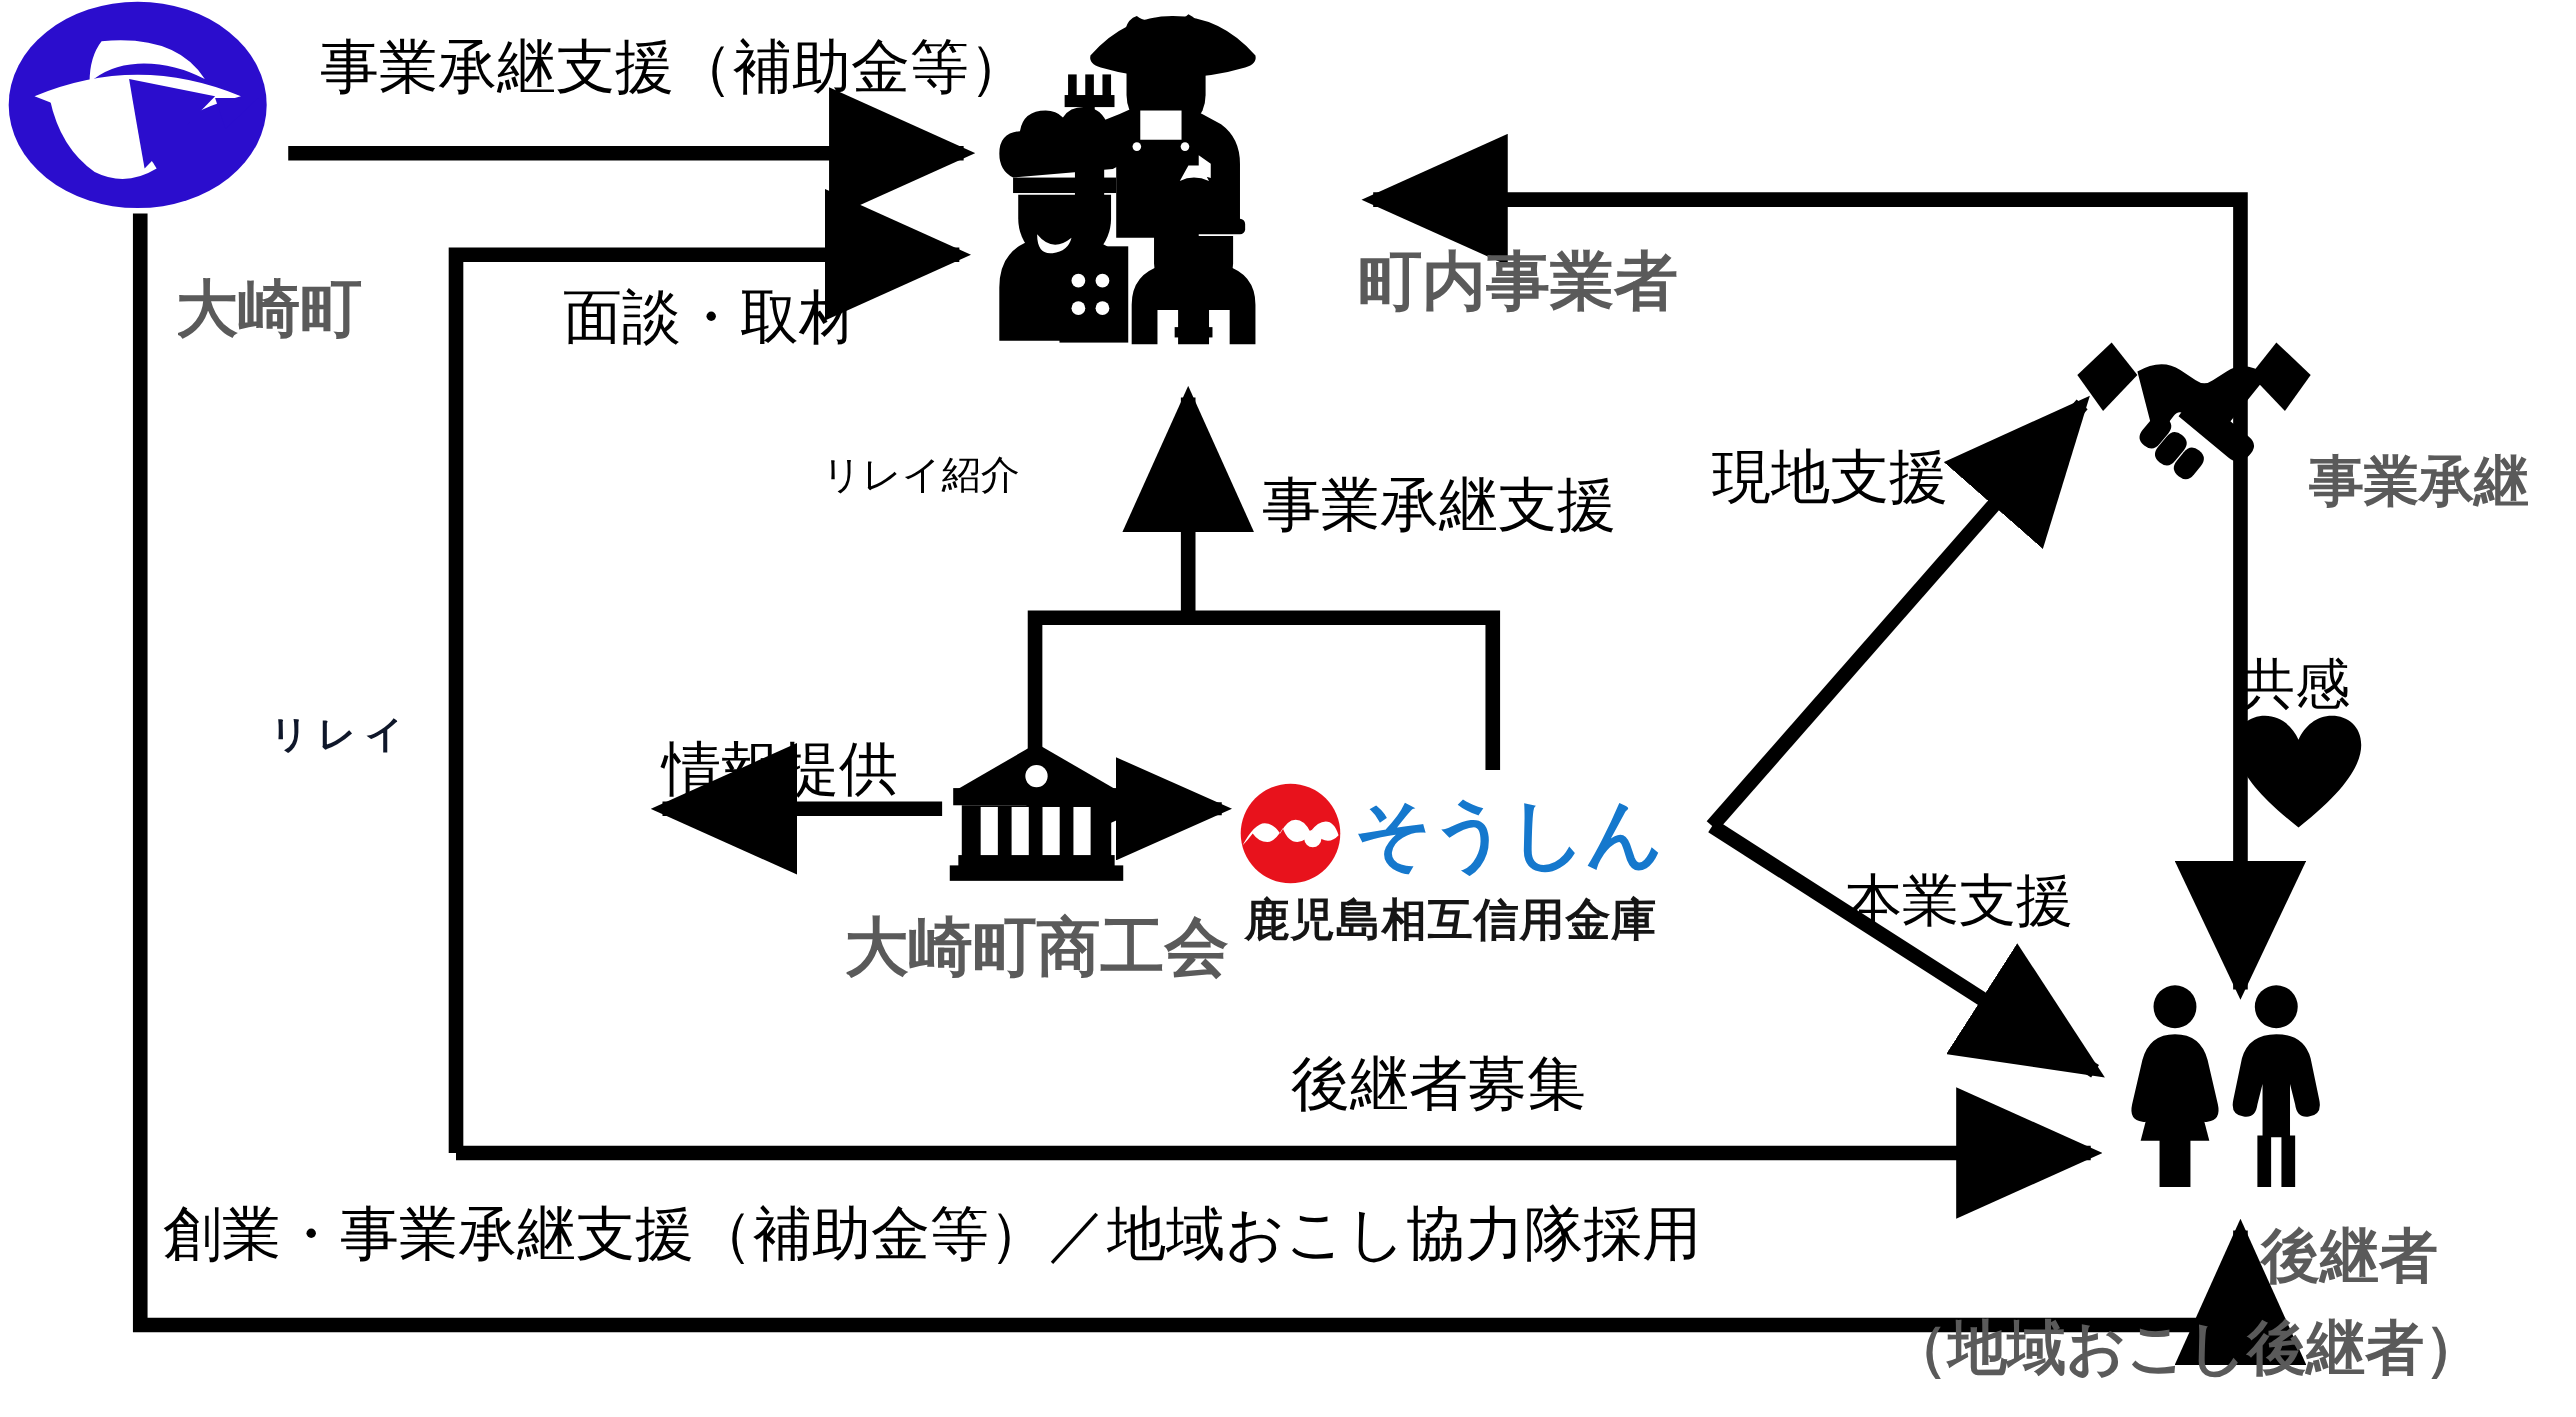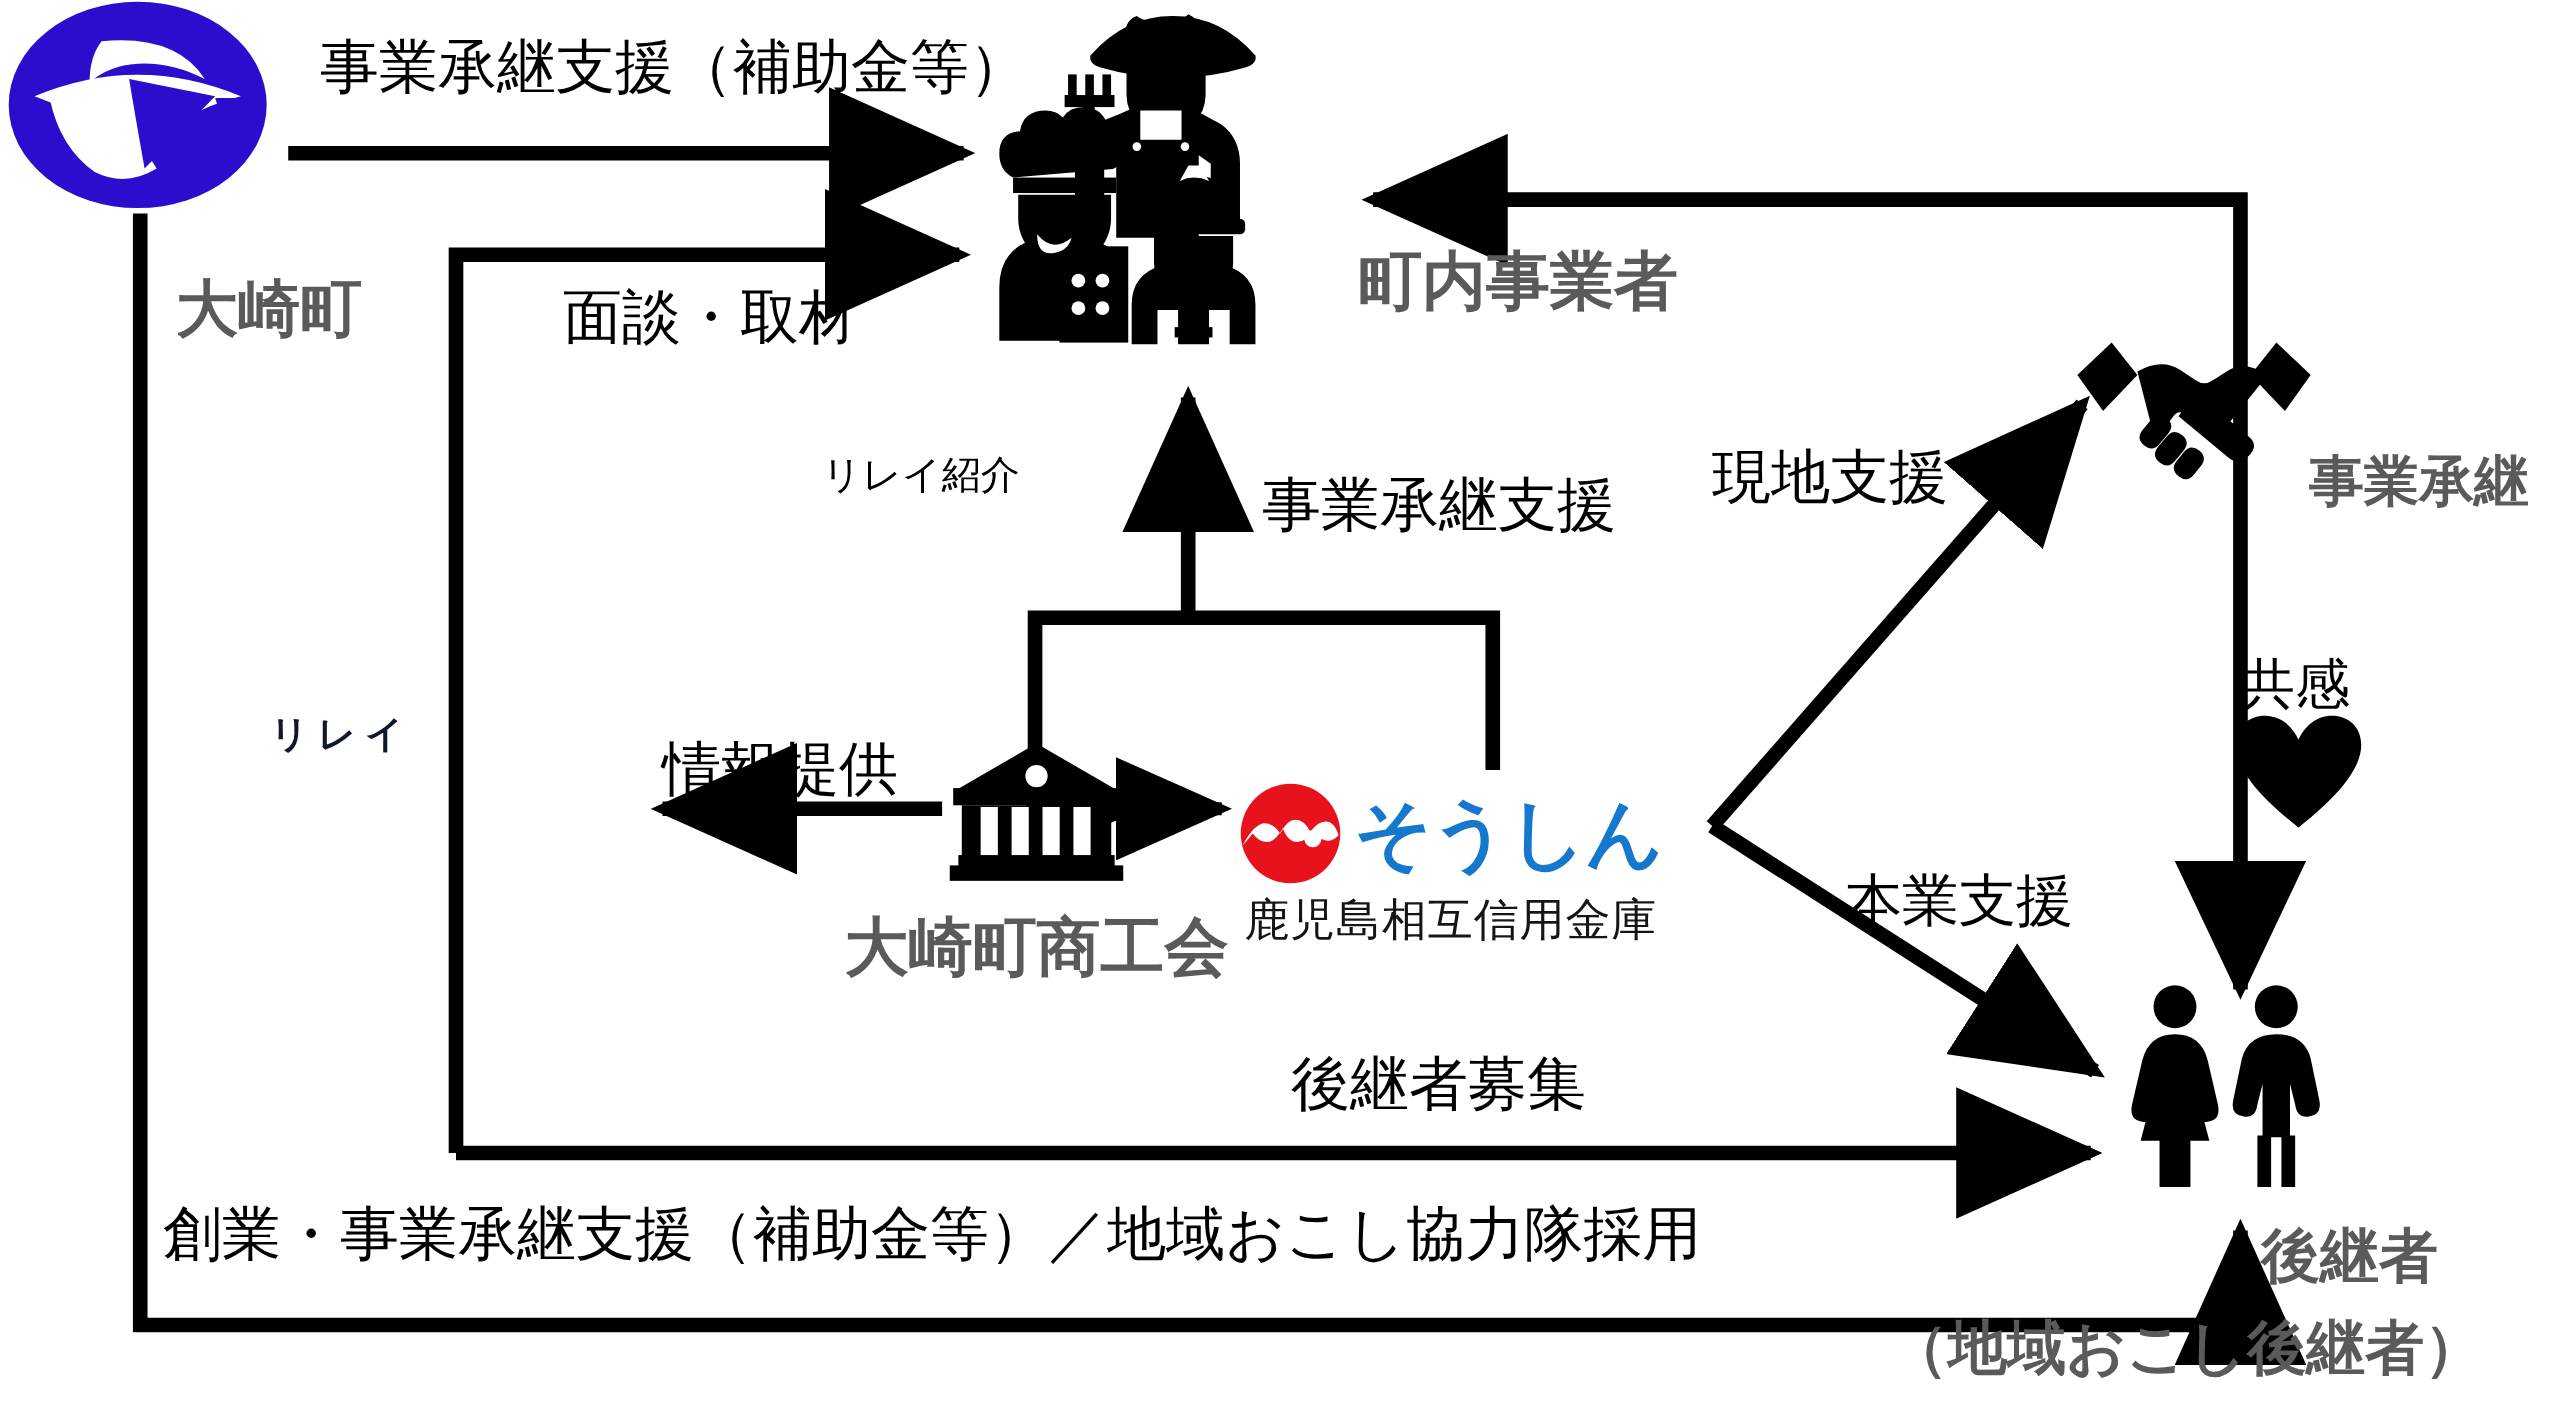--- a/index.html
+++ b/index.html
@@ -12,21 +12,21 @@
   .ctr{text-align:center;}
   .relay-wrap{position:absolute;}
   .relay-word{font-family:"DejaVu Sans",sans-serif;font-weight:700;font-style:italic;font-size:129px;letter-spacing:-3.4px;
     background:linear-gradient(95deg,#21b079 0%,#3fb873 18%,#72c55f 45%,#a7d653 70%,#d9e84a 100%);
     -webkit-background-clip:text;background-clip:text;color:transparent;-webkit-text-fill-color:transparent;line-height:1;}
   .relay-kana{font-size:38px;letter-spacing:8.6px;color:#0f172a;font-weight:700;margin-top:-13.8px;margin-left:12px;}
   .soshin-wrap{position:absolute;text-align:center;}
   .soshin-row{display:flex;align-items:center;gap:12px;}
   .soshin-mark{width:103px;height:103px;position:relative;}
   .soshin-kana{font-size:77px;font-weight:700;color:#1578cd;line-height:1;letter-spacing:-1.7px;}
-  .soshin-name{font-size:45px;font-weight:400;color:#151515;letter-spacing:0.9px;margin-top:5.2px;}
+  .soshin-name{font-size:45px;font-weight:700;color:#151515;letter-spacing:0.9px;margin-top:5.2px;}
 </style>
 </head>
 <body>
 
 <div id="stage">
 
   <svg id="wires" viewBox="0 0 2994 1648">
     <defs>
       <marker id="ah" markerWidth="10" markerHeight="9" refX="9.2" refY="4.5" orient="auto" markerUnits="strokeWidth">
         <path d="M0,0 L10,4.5 L0,9 Z" fill="#000"></path>

